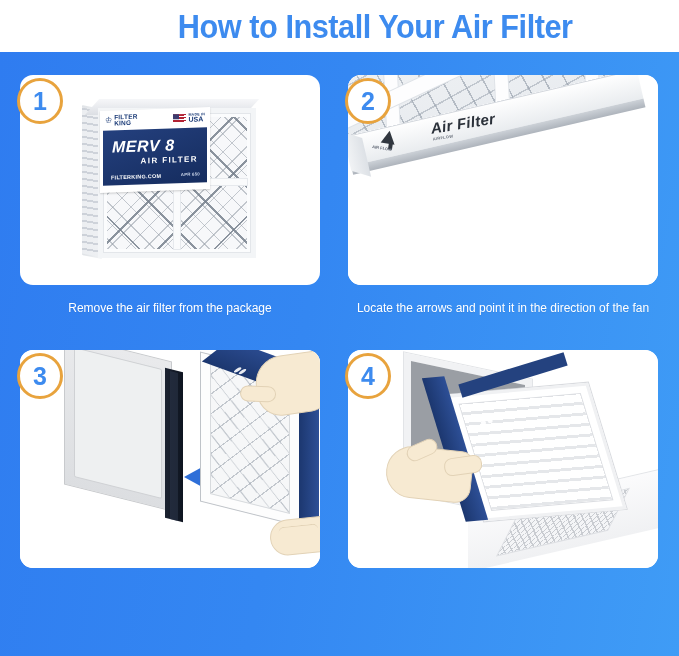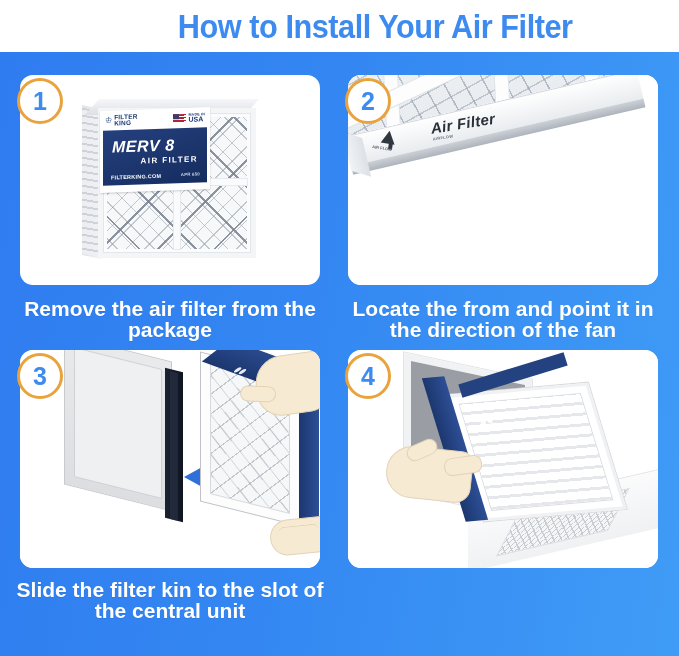--- a/index.html
+++ b/index.html
@@ -51,21 +51,21 @@
     z-index:6;box-sizing:border-box;
   }
   .badge-1{left:17px;top:26px;}
   .badge-2{left:345px;top:26px;}
   .badge-3{left:17px;top:301px;}
   .badge-4{left:345px;top:301px;}
 
   
   .caption{
     position:absolute;text-align:center;color:#ffffff;
-    font-weight:bold;font-size:21px;line-height:21px;
+    font-weight:normal;font-size:12px;line-height:21px;
     text-shadow:0 1px 1px rgba(0,0,0,0.07);
   }
   .cap-1{left:20px;top:246px;width:300px;}
   .cap-2{left:343px;top:246px;width:320px;}
   .cap-3{left:16px;top:527px;width:308px;}
   .cap-4{left:343px;top:524px;width:320px;}
 
   
   .filter-photo{position:absolute;left:62px;top:24px;width:180px;height:163px;}
   .fp-side{
@@ -436,21 +436,21 @@
             <div class="cp-arrow-tail"></div>
             <div class="cp-arrow-lbl">AIR FLOW</div>
             <div class="cp-airfilter">
               <span>Air Filter</span>
               <small>AIRFLOW</small>
             </div>
           </div>
         </div>
       </div>
       <div class="badge badge-2">2</div>
-      <div class="caption cap-2">Locate the from and point it in the direction of the fan</div>
+      <div class="caption cap-2">Locate the arrows and point it in the direction of the fan</div>
 
       <div class="card card-3">
         <div class="illus3">
           <div class="slot-box">
             <div class="slot-inner"></div>
           </div>
           <div class="slot-dark"></div>
           <div class="slot-dark2"></div>
           <div class="arrow3">
             <div class="shaft"></div>
@@ -462,21 +462,20 @@
             </div>
             <div class="f3-right"></div>
             <div class="f3-top"></div>
             <div class="f3-dots"><span></span><span></span></div>
           </div>
           <div class="hand-top"></div>
           <div class="hand-bot"></div>
         </div>
       </div>
       <div class="badge badge-3">3</div>
-      <div class="caption cap-3">Slide the filter kin to the slot of the central unit</div>
 
       <div class="card card-4">
         <div class="illus4">
           <div class="duct">
             <div class="duct-hole"></div>
           </div>
           <div class="ceiling">
             <div class="ceiling-vent"></div>
           </div>
           <div class="grille">

